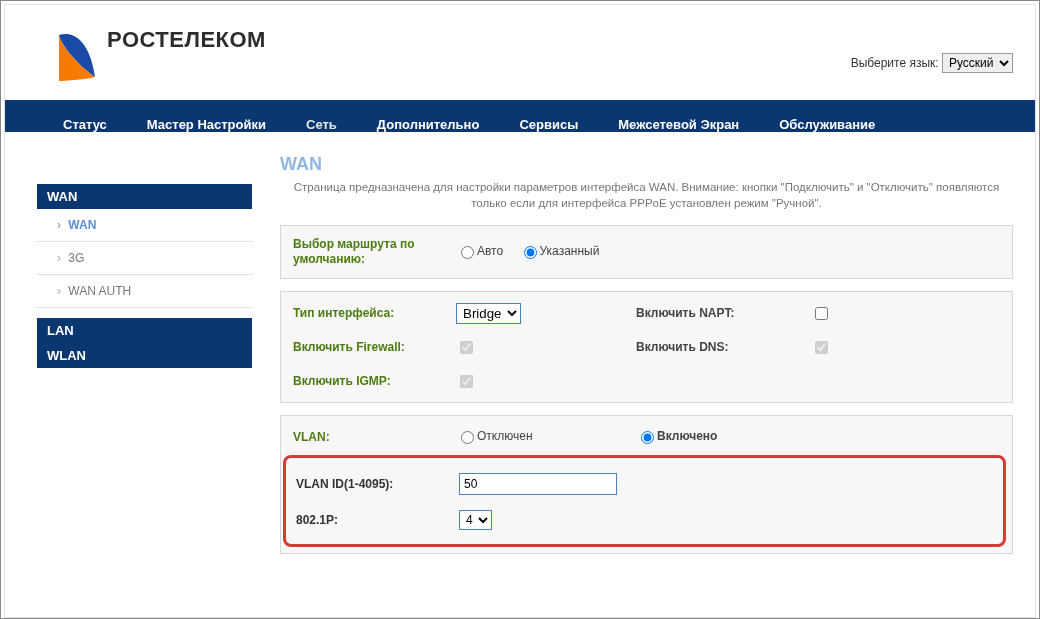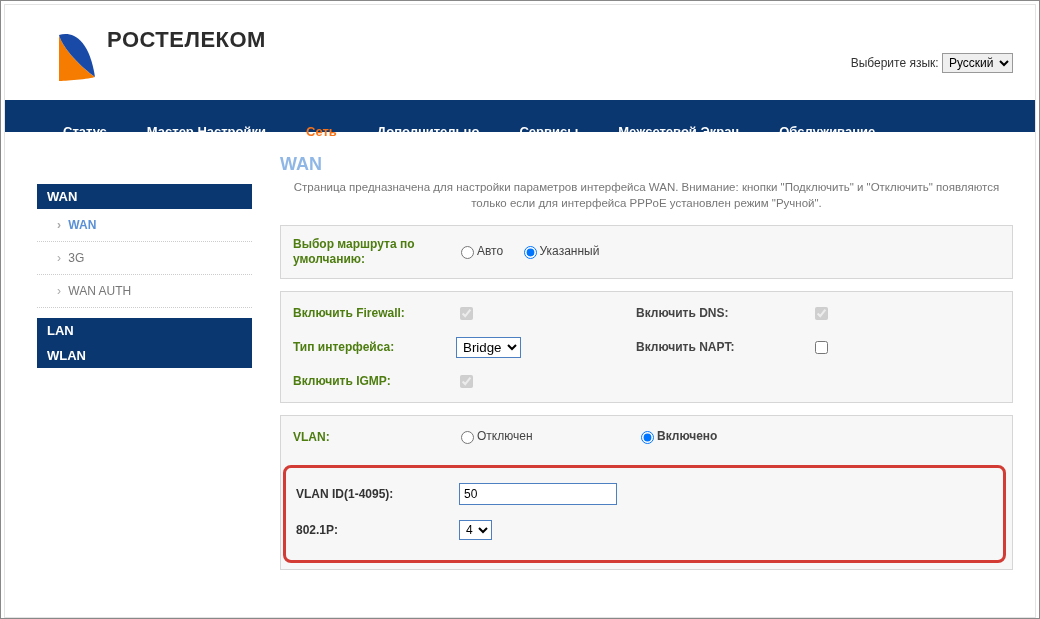--- a/index.html
+++ b/index.html
@@ -11,22 +11,22 @@
   .header { position: relative; height: 95px; padding: 0; }
   .lang { position: absolute; right: 22px; top: 28px; font-size: 12px; color: #333; margin-top: 20px; }
   .lang select { border: 1px solid #999; font-size: 12px; padding: 1px 2px; }
   .logo { padding: 22px 0 0 48px; height: 95px; }
   .logo-wrap { display: flex; align-items: flex-start; gap: 10px; }
   .logo-text { font-size: 22px; font-weight: 600; letter-spacing: 0.5px; color: #2c2c2c; }
   .logo-svg { width: 44px; height: 54px; }
 
   .mainnav { background: #0b3771; height: 32px; }
   .mainnav ul { list-style: none; margin: 0; padding: 0 0 0 38px; display: flex; }
-  .mainnav li { padding: 16px 20px; line-height: 32px; color: #fff; font-weight: bold; font-size: 13px; cursor: pointer; }
-  .mainnav li.active { color: #f97316; }
+  .mainnav li { padding: 9px 20px; line-height: 32px; color: #fff; font-weight: bold; font-size: 13px; cursor: pointer; }
+  .mainnav li.active { color: #e5e5e5; }
 
   .body { display: flex; padding: 22px 16px 0 32px; gap: 28px; }
   .sidebar { width: 215px; flex: 0 0 auto; padding-top: 30px; }
   .side-h { background: #0b3771; color: #fff; font-weight: bold; padding: 5px 10px; font-size: 13px; }
   .side-list { list-style: none; margin: 0 0 10px 0; padding: 0; }
   .side-list li { padding: 9px 6px 9px 20px; font-size: 12px; color: #777; border-bottom: 1px dotted #ccc; cursor: pointer; }
   .side-list li.active { color: #5a90d5; font-weight: bold; }
   .side-list li::before { content: "› "; color: #aaa; margin-right: 4px; }
 
   .main { flex: 1 1 auto; padding-right: 6px; }
@@ -37,21 +37,21 @@
   .row { display: flex; align-items: center; min-height: 34px; }
   .row .lbl { width: 175px; padding-left: 12px; font-weight: bold; color: #4d7c0f; font-size: 12px; }
   .row .ctrl { flex: 0 0 180px; }
   .row .lbl2 { width: 175px; font-weight: bold; color: #444; font-size: 12px; }
   .row .ctrl2 { flex: 1 1 auto; }
   .radio-inline { display: inline-flex; align-items: center; margin-right: 12px; color: #444; font-size: 12px; justify-content: space-between; }
   .radio-inline input { margin-right: 3px; }
   select.interface { border: 1px solid #4d7fc3; padding: 1px 2px; background: #fff; }
   input[type=checkbox] { accent-color: #777; }
 
-  .highlight-box { border: 3px solid #d23c34; border-radius: 8px; padding: 8px 4px 12px 4px; margin: 11px 6px 2px 2px; }
+  .highlight-box { border: 3px solid #d23c34; border-radius: 8px; padding: 8px 4px 6px 4px; margin: 1px 6px 2px 2px; }
   .hl-row { display: flex; align-items: center; min-height: 36px; }
   .hl-row .lbl { width: 169px; padding-left: 6px; font-weight: bold; color: #333; font-size: 12px; }
   .hl-row input[type=text] { width: 158px; border: 1px solid #4d7fc3; padding: 3px 4px; font-size: 12px; }
   .hl-row select { border: 1px solid #4d7fc3; padding: 1px 2px; font-size: 12px; background:#fff; }
 
   .first-panel .row { min-height: 44px; }
   .first-panel .lbl { line-height: 1.3; padding-top: 4px; padding-bottom: 4px; }
 </style>
 </head>
 <body>
@@ -114,32 +114,32 @@
                 <label class="radio-inline">
                   <input type="radio" name="routing" checked="" style="">
                   <span>Указанный</span>
                 </label>
               </div>
             </div>
           </div>
 
           <div class="panel">
             <div class="row">
-              <div class="lbl">Включить Firewall:</div>
-              <div class="ctrl"><input type="checkbox" id="fw" disabled="" checked="" style=""></div>
-              <div class="lbl2">Включить DNS:</div>
-              <div class="ctrl2"><input type="checkbox" id="dns" disabled="" checked="" style=""></div>
-            </div>
-            <div class="row">
               <div class="lbl">Тип интерфейса:</div>
               <div class="ctrl">
                 <select class="interface" id="iface-type"><option>Bridge</option></select>
               </div>
               <div class="lbl2">Включить NAPT:</div>
               <div class="ctrl2"><input type="checkbox" id="napt" style=""></div>
+            </div>
+            <div class="row">
+              <div class="lbl">Включить Firewall:</div>
+              <div class="ctrl"><input type="checkbox" id="fw" disabled="" checked="" style=""></div>
+              <div class="lbl2">Включить DNS:</div>
+              <div class="ctrl2"><input type="checkbox" id="dns" disabled="" checked="" style=""></div>
             </div>
             <div class="row">
               <div class="lbl">Включить IGMP:</div>
               <div class="ctrl"><input type="checkbox" id="igmp" disabled="" checked="" style=""></div>
               <div class="lbl2"></div>
               <div class="ctrl2"></div>
             </div>
           </div>
 
           <div class="panel">

